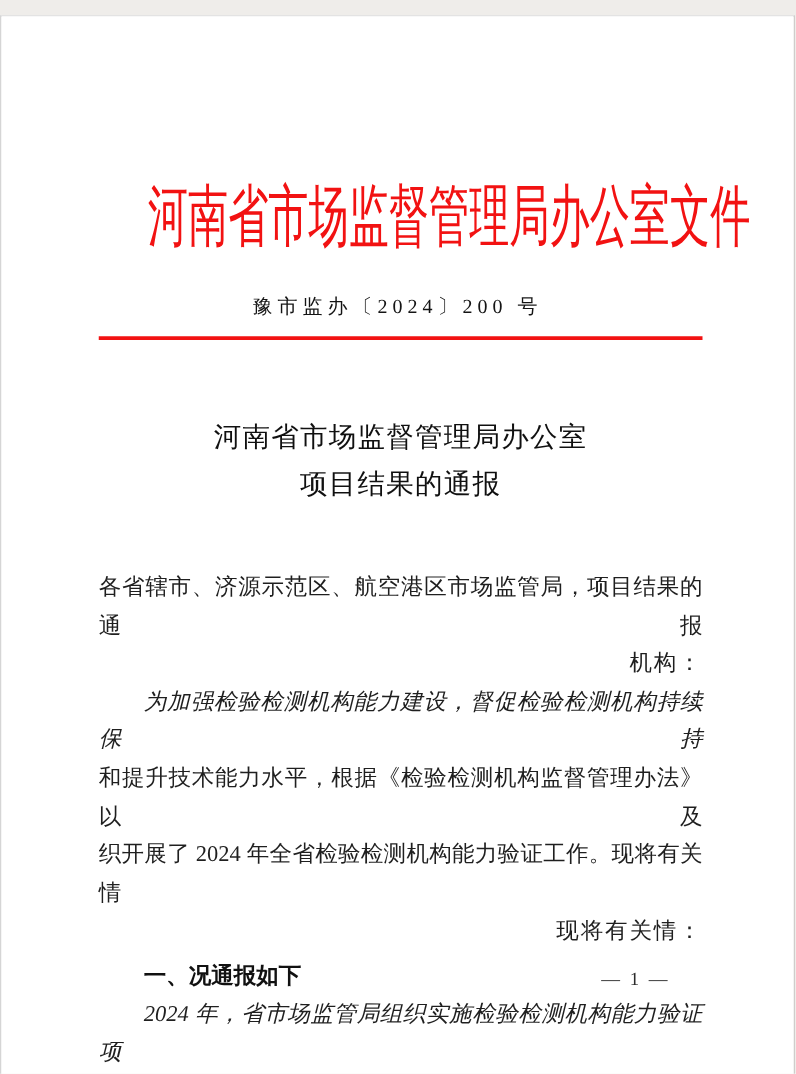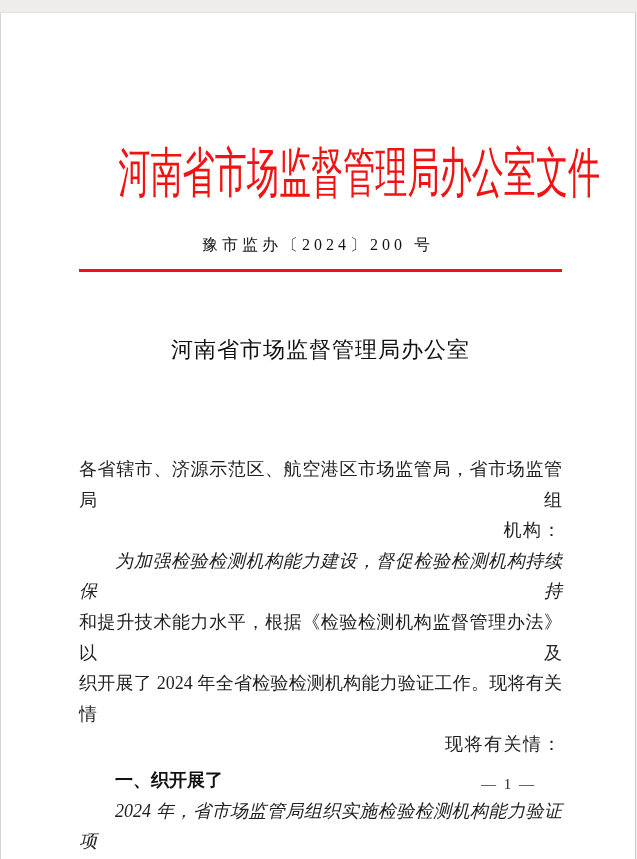--- a/index.html
+++ b/index.html
@@ -82,29 +82,30 @@
 <div class="page">
 
   <div class="red-title">河南省市场监督管理局办公室文件</div>
 
   <div class="doc-number">豫市监办〔2024〕200 号</div>
 
   <div class="red-line"></div>
 
   <div class="doc-title">
     <div>河南省市场监督管理局办公室</div>
+    <div>项目结果的通报</div>
   </div>
 
   <div class="body-text">
-    <div class="line">各省辖市、济源示范区、航空港区市场监管局，省市场监管局组</div>
+    <div class="line">各省辖市、济源示范区、航空港区市场监管局，项目结果的通报</div>
     <div class="line noj">机构：</div>
     <div class="line indent">为加强检验检测机构能力建设，督促检验检测机构持续保持</div>
     <div class="line">和提升技术能力水平，根据《检验检测机构监督管理办法》以及</div>
     <div class="line">织开展了 2024 年全省检验检测机构能力验证工作。现将有关情</div>
     <div class="line noj">现将有关情：</div>
-    <div class="heading">一、织开展了</div>
+    <div class="heading">一、况通报如下</div>
     <div class="line indent">2024 年，省市场监管局组织实施检验检测机构能力验证项</div>
 
   </div>
 
   <div class="page-number">— 1 —</div>
 
 </div>
 
 </body></html>

